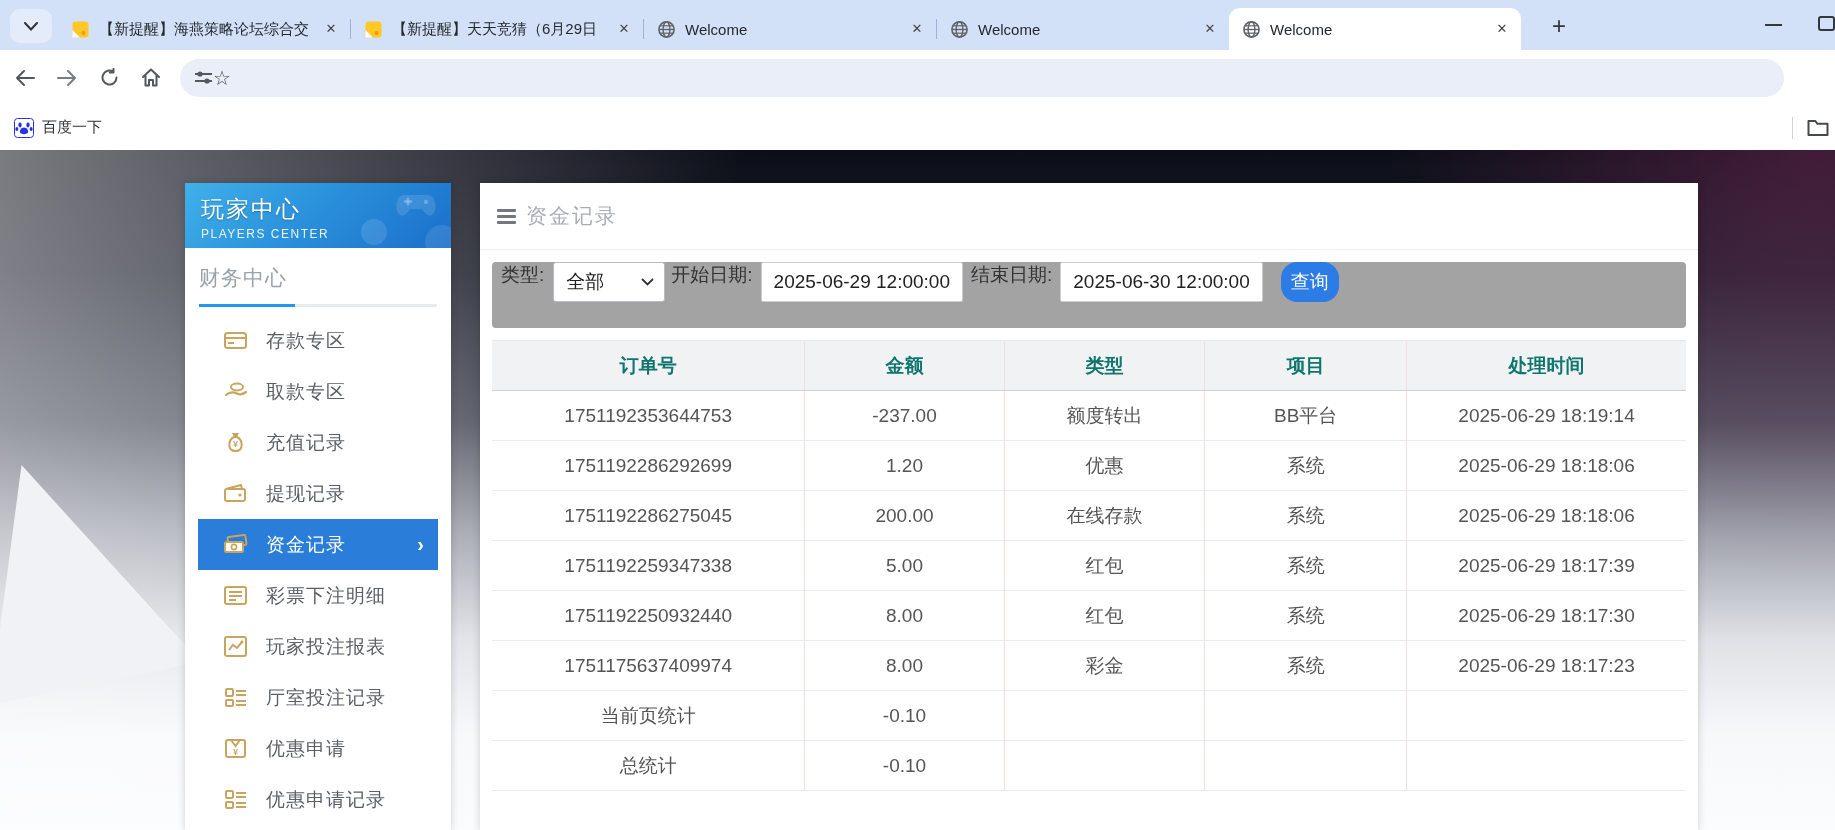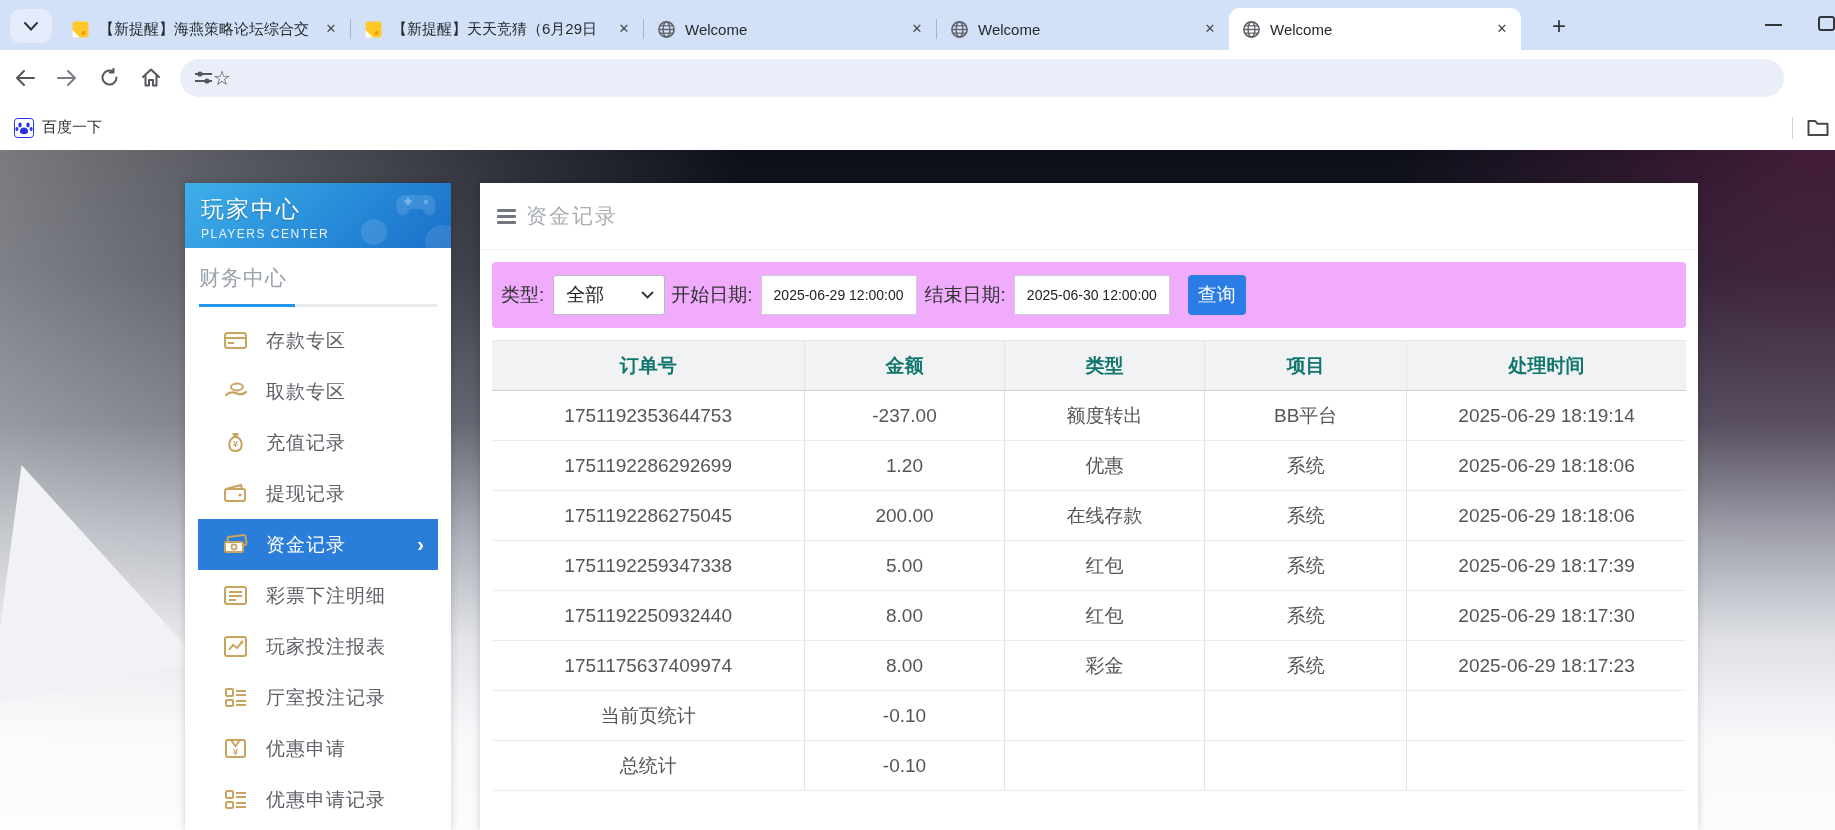--- a/index.html
+++ b/index.html
@@ -70,27 +70,27 @@
   .menu-item.active { background:#2a7dd9; margin:0 13px 0 13px; padding-left:25px; }
   .menu-item.active .mi-label { color:#fff; }
   .menu-item.active .mi-arrow { position:absolute; right:14px; color:#fff; font-size:20px; font-weight:bold; }
 
   .content { position:absolute; left:480px; top:33px; width:1218px; height:647px; background:#fff; box-shadow:0 0 8px rgba(0,0,0,0.18); }
   .content-header { height:67px; display:flex; align-items:center; padding-left:17px; border-bottom:1px solid #f0f0f0; }
   .hamburger { display:inline-block; width:19px; margin-right:10px; }
   .hamburger span { display:block; height:3px; background:#737880; margin:3px 0; border-radius:1px; }
   .content-title { color:#a9aeb4; font-size:21px; letter-spacing:2px; }
 
-  .filterbar { margin:12px; height:66px; background:#f0abfc; border-radius:4px; display:flex; align-items:center; padding-left:9px; }
+  .filterbar { margin:12px; height:66px; background:#a3a3a3; border-radius:4px; display:flex; align-items:flex-start; padding-left:9px; }
   .f-label { color:#333; font-size:19px; white-space:nowrap; }
   .f-select { width:112px; height:40px; background:#fff; border:1px solid #b8bcc2; border-radius:3px; margin:0 6px 0 9px;
     display:flex; align-items:center; justify-content:space-between; padding:0 10px 0 12px; font-size:19px; color:#222; cursor:pointer; }
   .f-input { height:40px; background:#fff; border:1px solid #ccced3; border-radius:2px; margin:0 8px; padding:0 12px;
-    font-size:14px; color:#222; display:flex; align-items:center; white-space:nowrap; }
-  .f-btn { width:58px; height:40px; background:#2b7ce5; border-radius:4px; color:#fff; font-size:19px;
+    font-size:19px; color:#222; display:flex; align-items:center; white-space:nowrap; }
+  .f-btn { width:58px; height:40px; background:#2b7ce5; border-radius:16px; color:#fff; font-size:19px;
     display:flex; align-items:center; justify-content:center; margin-left:10px; cursor:pointer; }
 
   .records { margin:0 12px; width:1194px; border-collapse:collapse; table-layout:fixed; }
   .records th { height:50px; background:#f1f2f4; color:#0f766e; font-size:19px; font-weight:bold;
     border-bottom:1px solid #cfd1d4; border-top:1px solid #e7e8ea; }
   .records td { height:50px; color:#555; font-size:19px; text-align:center; border-bottom:1px solid #ececec; }
   .records th + th, .records td + td { border-left:1px solid #f2dfdf; }
 </style>
 </head>
 <body>

